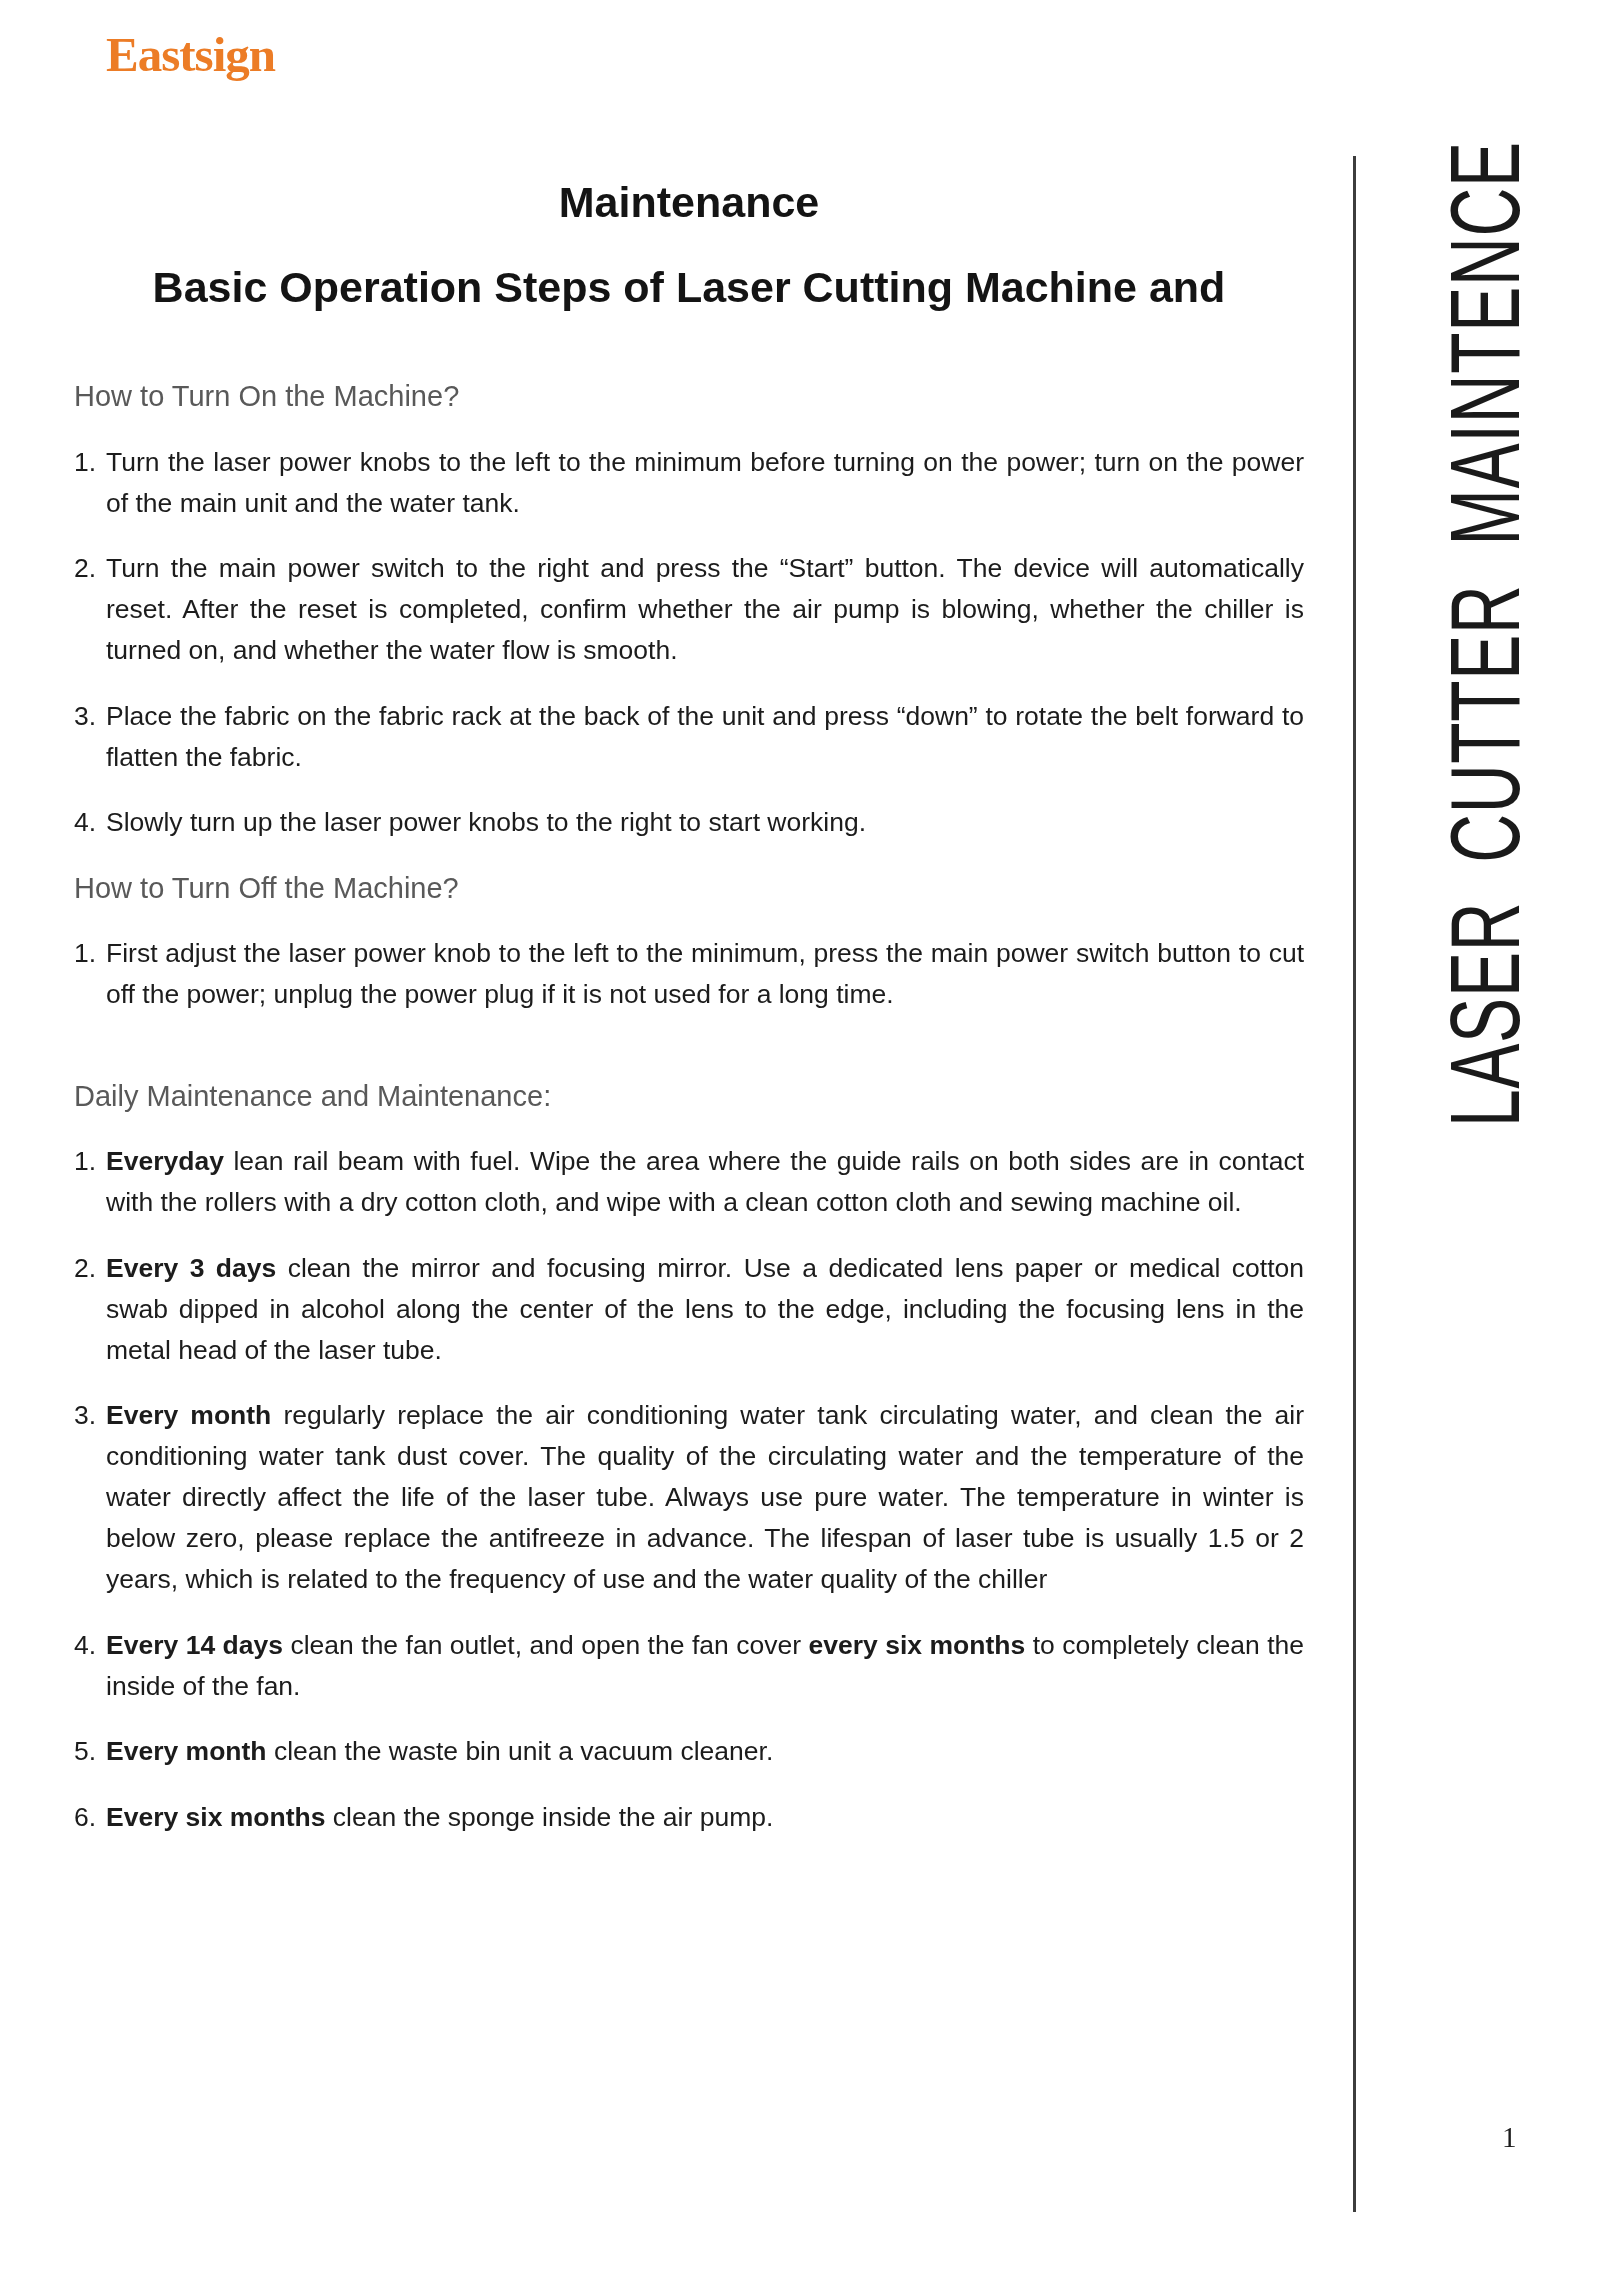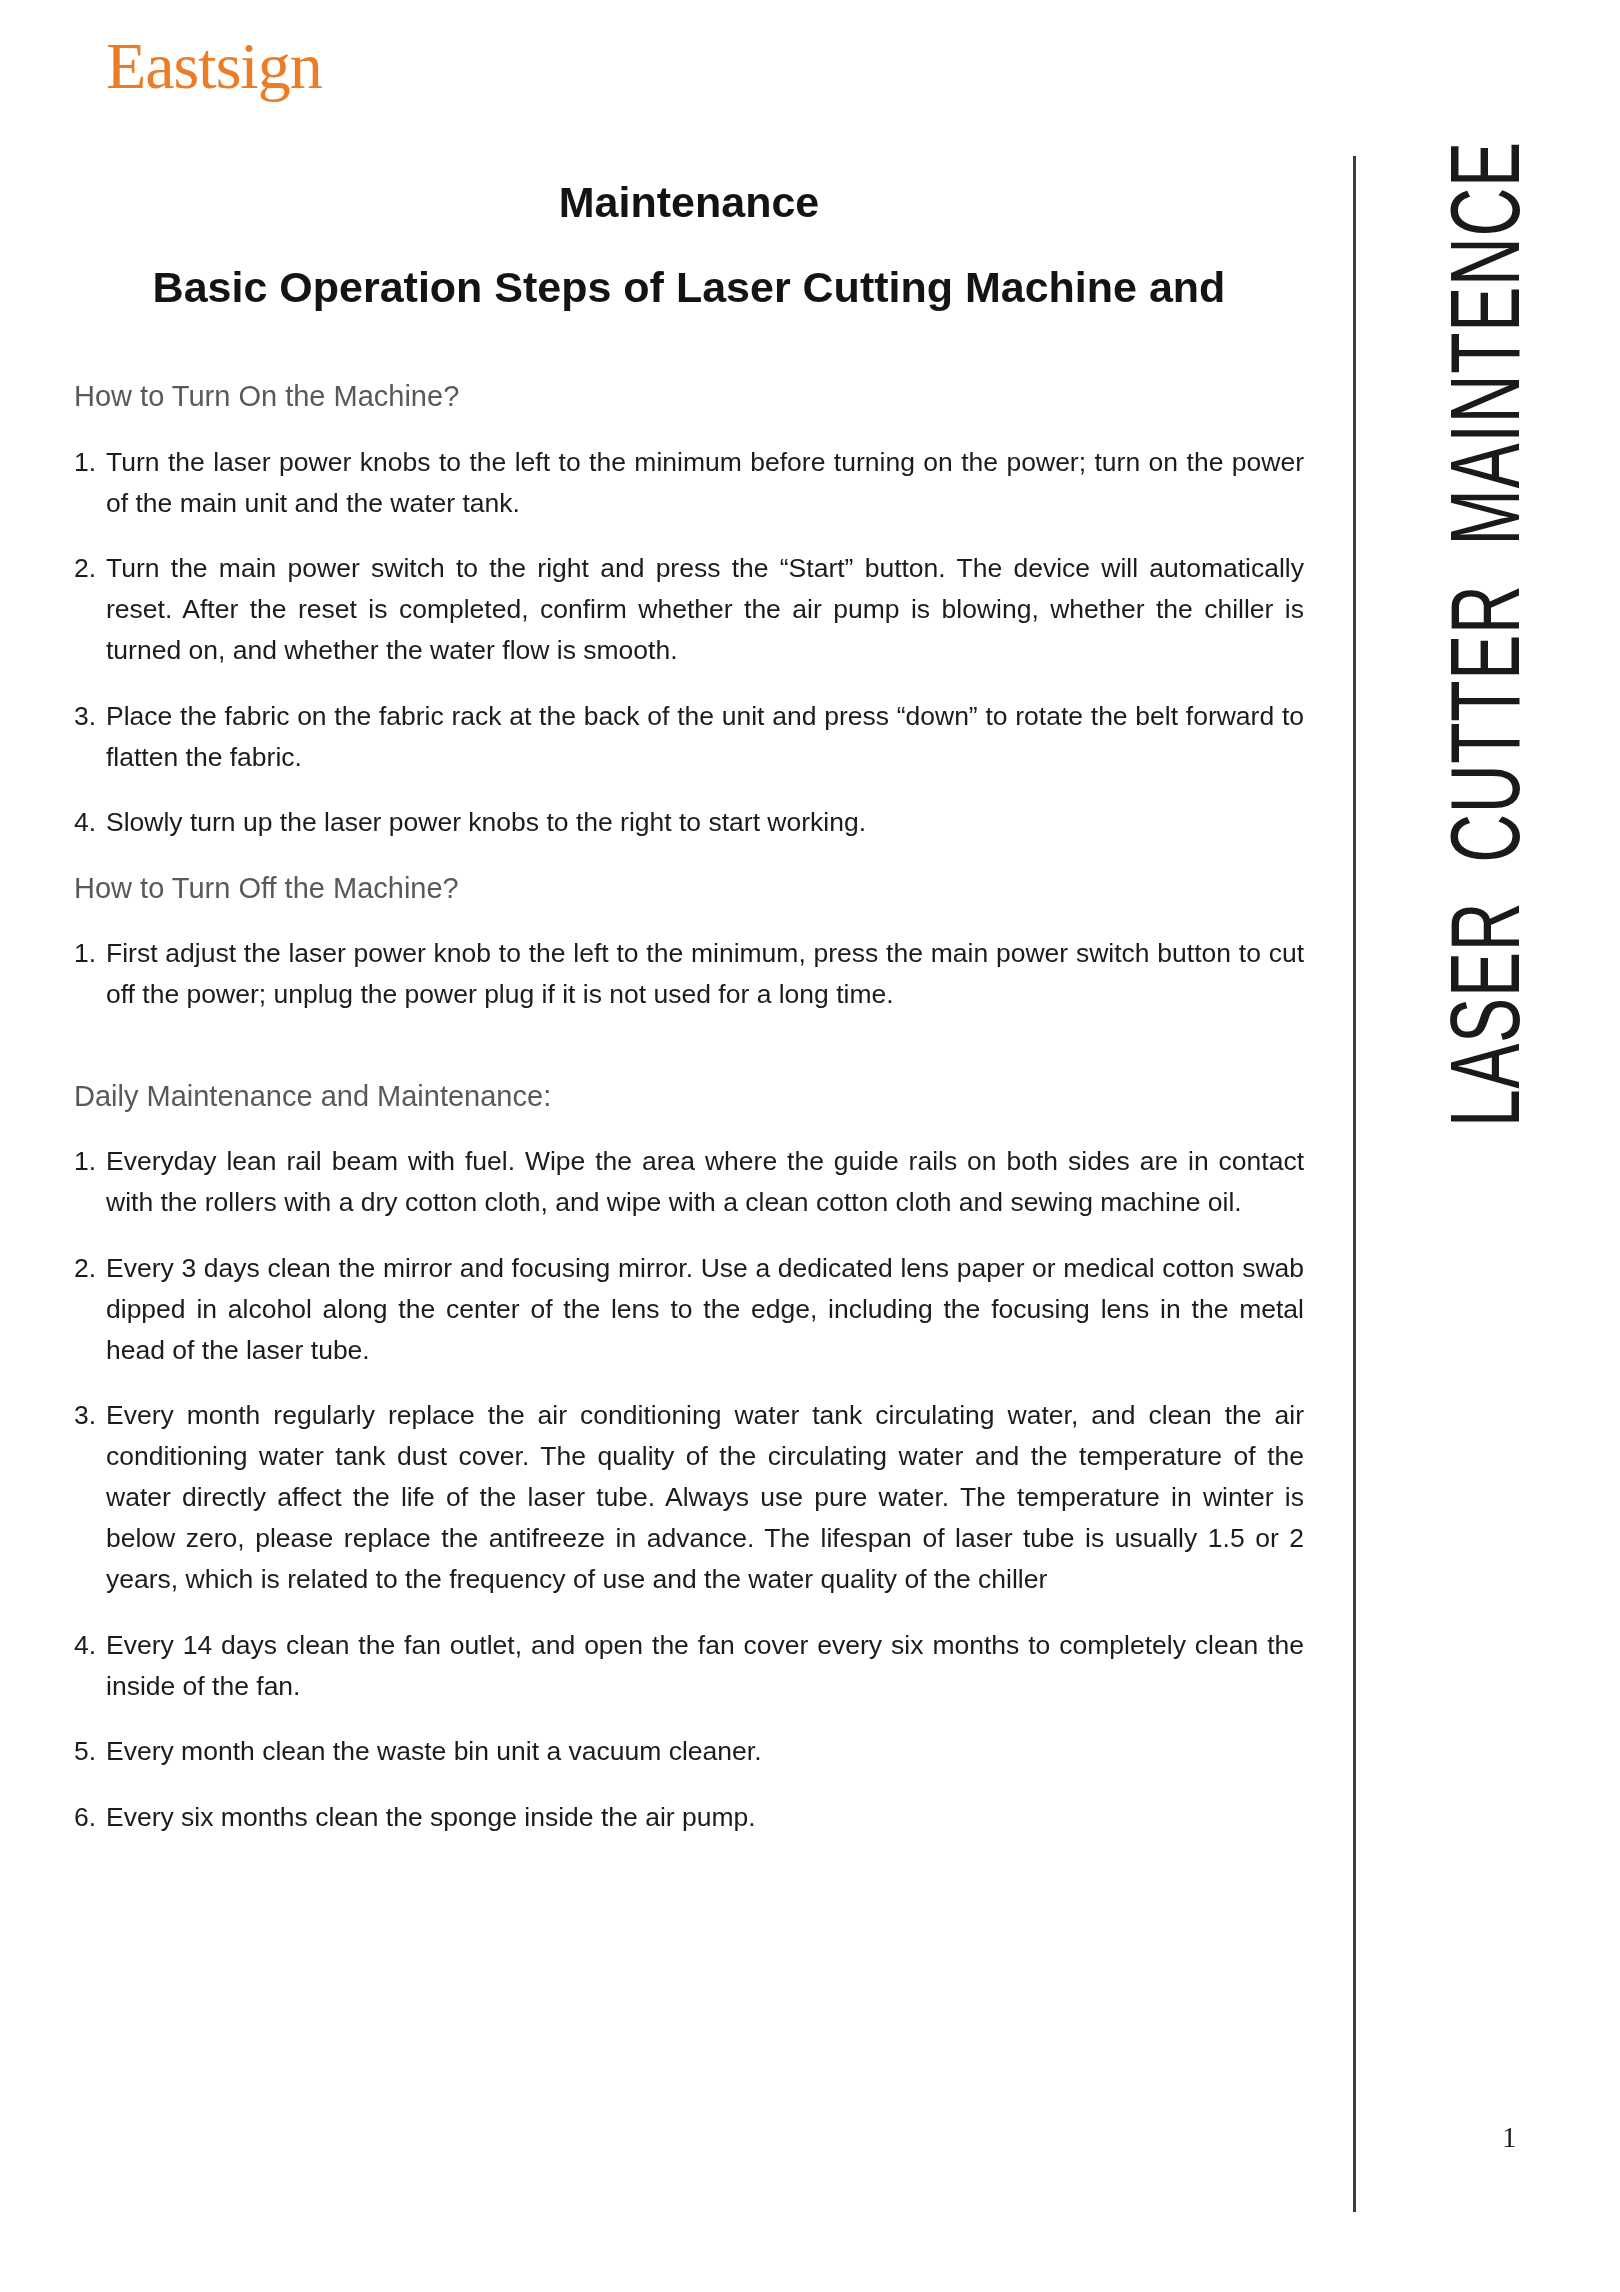--- a/index.html
+++ b/index.html
@@ -7,22 +7,22 @@
     position:relative;
     width:1620px;height:2293px;
     background:#ffffff;
     overflow:hidden;
     font-family:"Liberation Sans",sans-serif;
     color:var(--body-text,#1c1c1c);
   }
   .logo{
     position:absolute;left:106px;top:25.5px;
     font-family:"Liberation Serif",serif;
-    font-weight:normal;
-    font-size:66px;line-height:1.2;
+    font-weight:bold;
+    font-size:49px;line-height:1.2;
     letter-spacing:-1px;
     color:var(--logo-orange,#EC7C26);
   }
   .title{
     position:absolute;left:74px;top:160px;width:1230px;
     text-align:center;
     font-weight:bold;
     font-size:43px;line-height:85px;
     color:#141414;
   }
@@ -34,21 +34,21 @@
   section{overflow:hidden;} 
   h2{
     font-size:29px;line-height:41px;font-weight:normal;
     color:var(--heading-gray,#595959);
     margin:0 0 24.5px 0;
   }
   #sections section:nth-of-type(3) h2{margin-top:36px;}
   .li{display:flex;margin:0 0 24.5px 0;}
   .num{flex:0 0 32px;}
   .li-text{width:1198px;text-align:justify;}
-  .b{font-weight:normal;}
+  .b{font-weight:bold;}
   .vline{
     position:absolute;
     left:1353px;top:156px;
     width:2.9px;height:2056px;
     background:var(--divider,#3d3d3d);
   }
   .vtext{
     position:absolute;
     left:1534px;top:1029px;
     width:1421px;height:98px;

